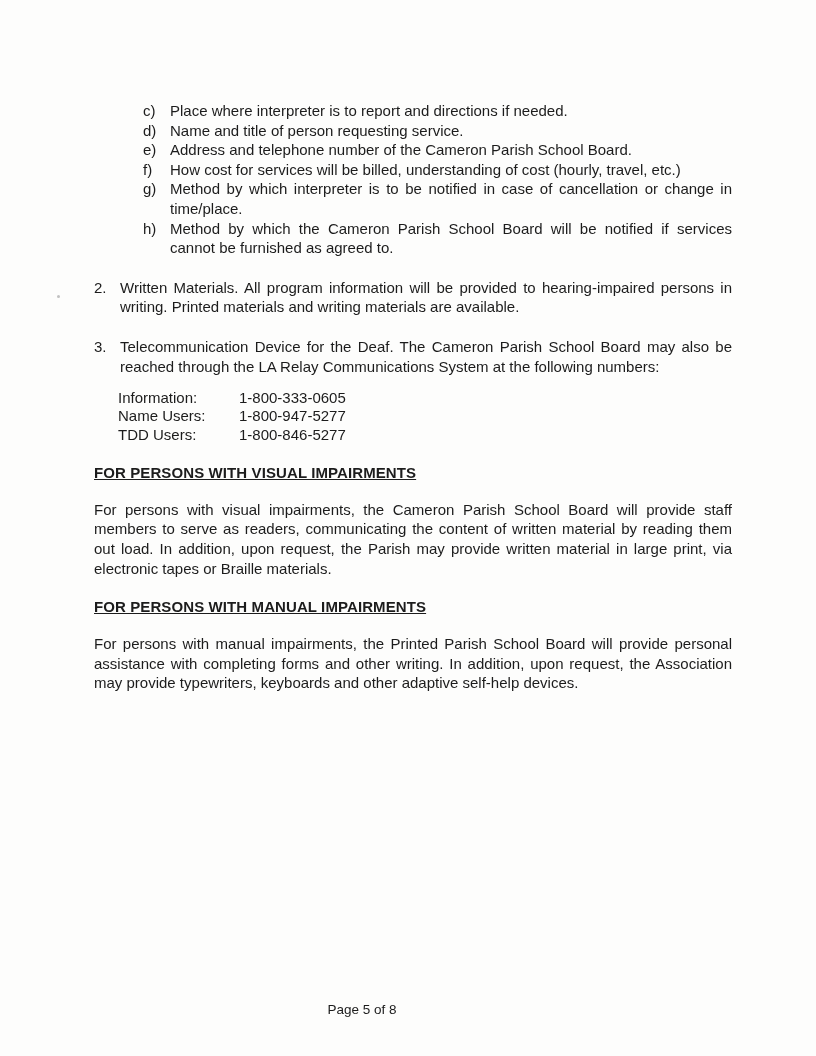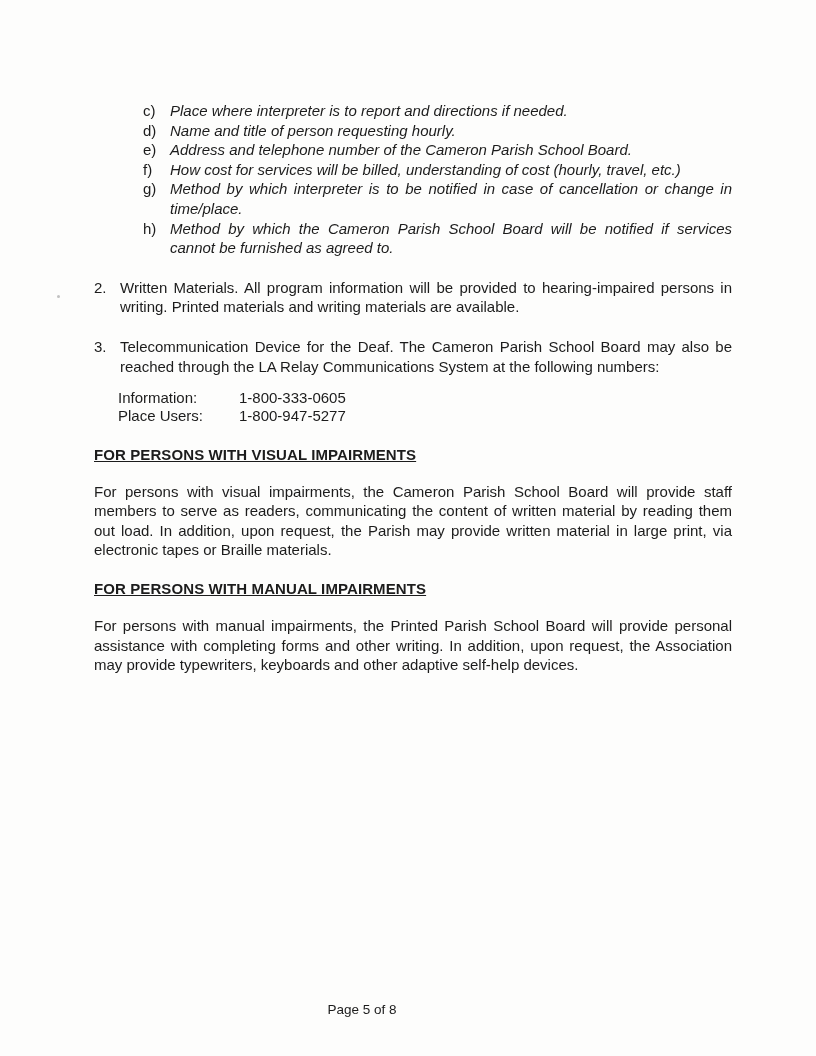--- a/index.html
+++ b/index.html
@@ -15,21 +15,21 @@
     position: absolute;
     left: 94px; top: 101px;
     width: 638px;
     font-size: 15px;
     line-height: 19.6px;
   }
   
   .letter-list { margin-left: 49px; }
   .letter-item { display: flex; }
   .letter-item .lbl { flex: 0 0 27px; }
-  .letter-item .txt { flex: 1; text-align: justify; font-style: italic; }
+  .letter-item .txt { flex: 1; text-align: justify; }
   
   .num-item { display: flex; margin-top: 20px; }
   .num-item .num { flex: 0 0 26px; }
   .num-item .nbody { flex: 1; text-align: justify; }
   .lead-italic { }
   
   .phone-list { margin-left: 24px; margin-top: 13px; line-height: 18.2px; }
   .phone-row { display: flex; }
   .phone-row .plabel { flex: 0 0 121px; }
   
@@ -65,21 +65,21 @@
 
 <div class="content">
 
   <div class="letter-list">
     <div class="letter-item">
       <span class="lbl">c)</span>
       <span class="txt">Place where interpreter is to report and directions if needed.</span>
     </div>
     <div class="letter-item">
       <span class="lbl">d)</span>
-      <span class="txt">Name and title of person requesting hourly.</span>
+      <span class="txt">Name and title of person requesting service.</span>
     </div>
     <div class="letter-item">
       <span class="lbl">e)</span>
       <span class="txt">Address and telephone number of the Cameron Parish School Board.</span>
     </div>
     <div class="letter-item">
       <span class="lbl">f)</span>
       <span class="txt">How cost for services will be billed, understanding of cost (hourly, travel, etc.)</span>
     </div>
     <div class="letter-item">
@@ -107,22 +107,26 @@
       <span>The Cameron Parish School Board may also be reached through the LA Relay Communications System at the following numbers:</span>
     </div>
   </div>
 
   <div class="phone-list">
     <div class="phone-row">
       <span class="plabel">Information:</span>
       <span class="pnum">1-800-333-0605</span>
     </div>
     <div class="phone-row">
-      <span class="plabel">Place Users:</span>
+      <span class="plabel">Name Users:</span>
       <span class="pnum">1-800-947-5277</span>
+    </div>
+    <div class="phone-row">
+      <span class="plabel">TDD Users:</span>
+      <span class="pnum">1-800-846-5277</span>
     </div>
   </div>
 
   <div class="sec-heading gap-lg">FOR PERSONS WITH VISUAL IMPAIRMENTS</div>
   <div class="sec-para">For persons with visual impairments, the Cameron Parish School Board will provide staff members to serve as readers, communicating the content of written material by reading them out load.  In addition, upon request, the Parish may provide written material in large print, via electronic tapes or Braille materials.</div>
 
   <div class="sec-heading gap-lg">FOR PERSONS WITH MANUAL IMPAIRMENTS</div>
   <div class="sec-para">For persons with manual impairments, the Printed Parish School Board will provide personal assistance with completing forms and other writing.  In addition, upon request, the Association may provide typewriters, keyboards and other adaptive self-help devices.</div>
 
 </div>

